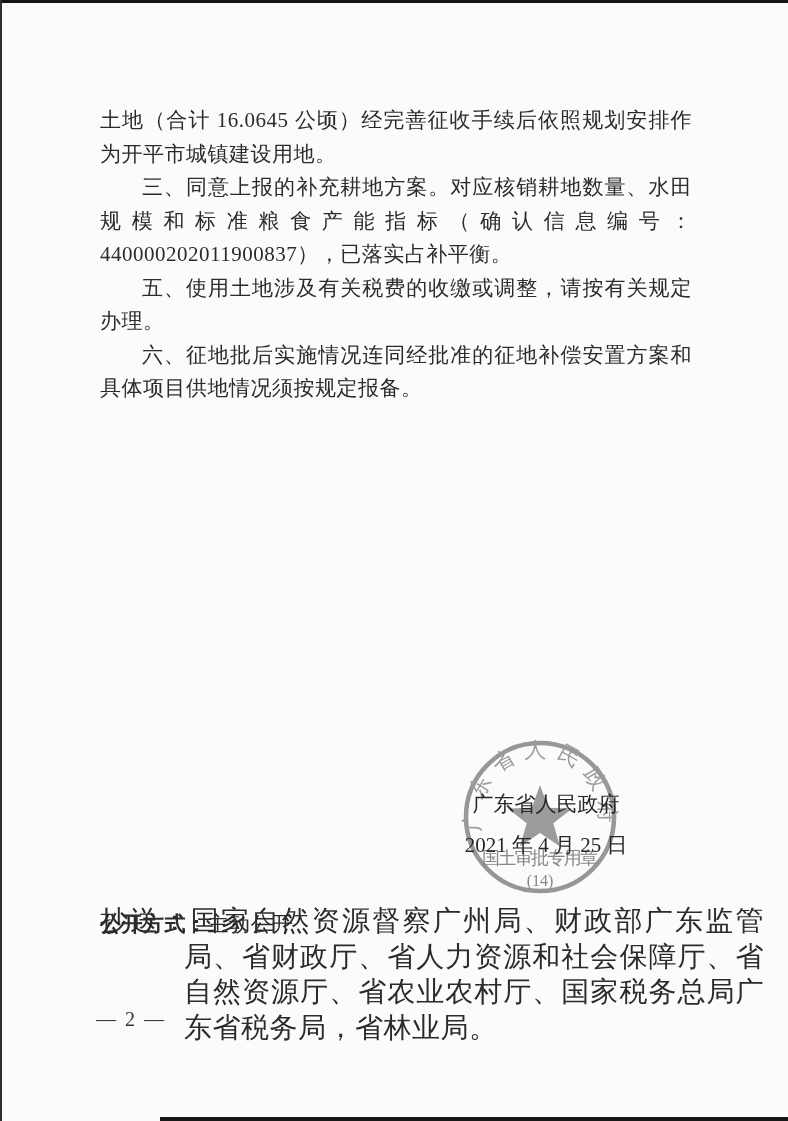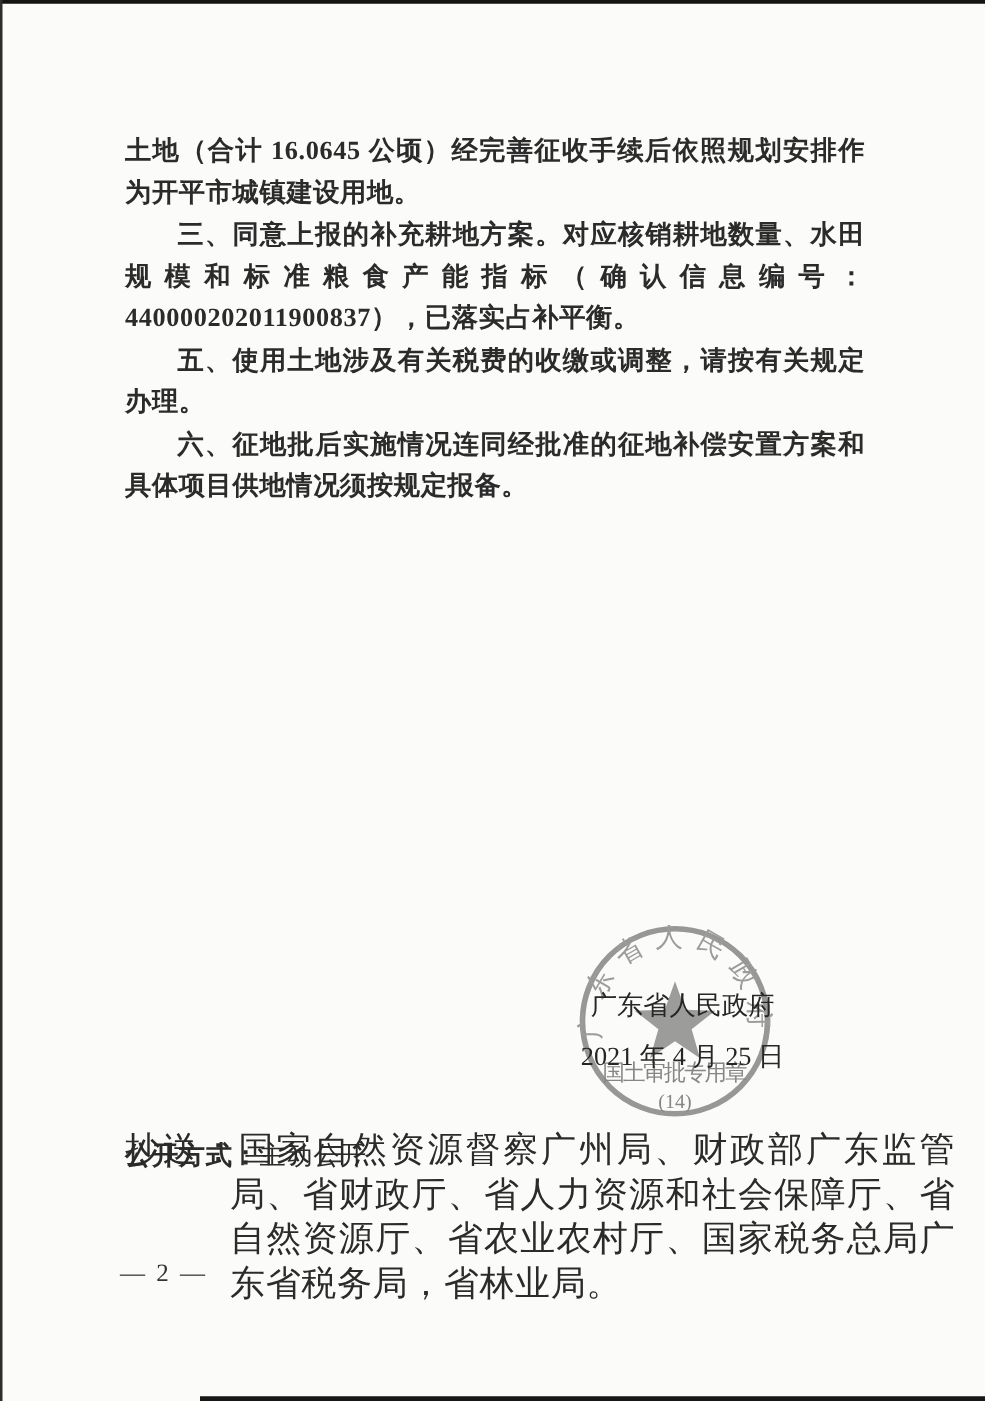--- a/index.html
+++ b/index.html
@@ -15,21 +15,20 @@
   .edge-top    { position:absolute; top:0; left:0; width:100%; height:3px; background:#141414; }
   .edge-left   { position:absolute; top:0; left:0; width:2px; height:100%; background:#2e2e2e; }
   .edge-bottom { position:absolute; bottom:0; left:160px; right:0; height:4px; background:#171717; }
 
   
   .body-text {
     position:absolute; left:100px; top:104px; width:592px;
     font-size:21px; line-height:33.5px;
     text-align:justify;
     letter-spacing:0.5px;
-    font-weight:bold;
   }
   .para { text-indent:2em; margin:0; }
   .para.no-indent { text-indent:0; }
 
   
   .signature {
     position:absolute; left:460px; top:790px; width:172px;
     text-align:center; z-index:3;
     font-size:21px; color:#262626;
   }

